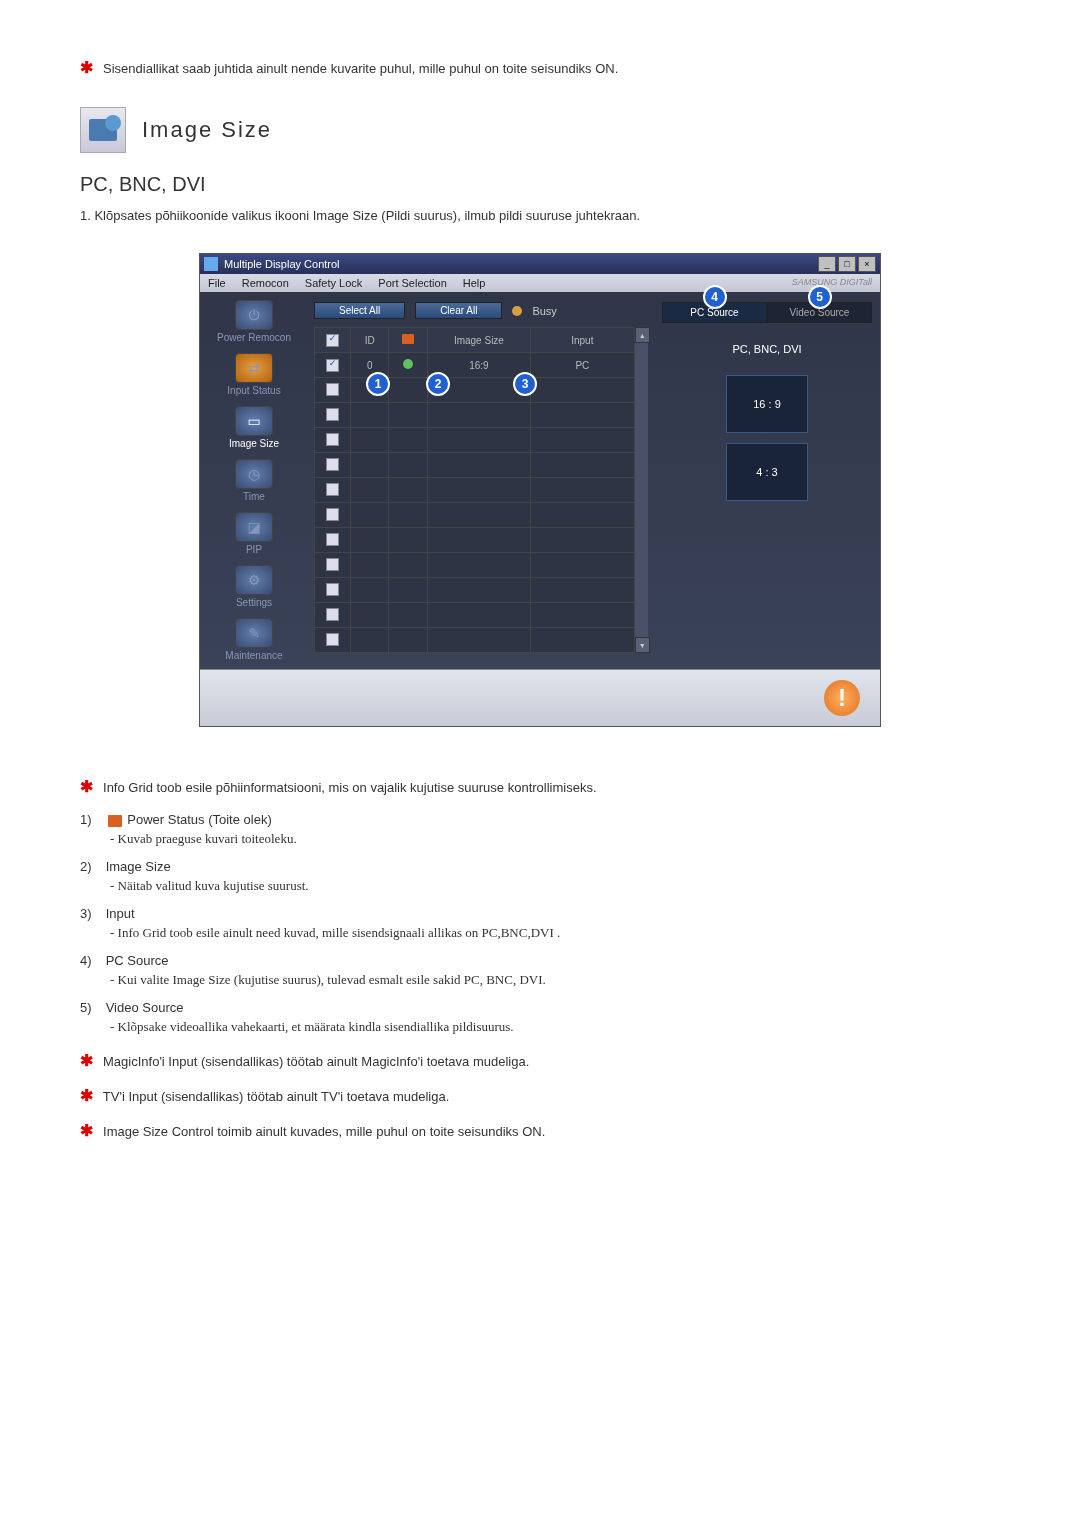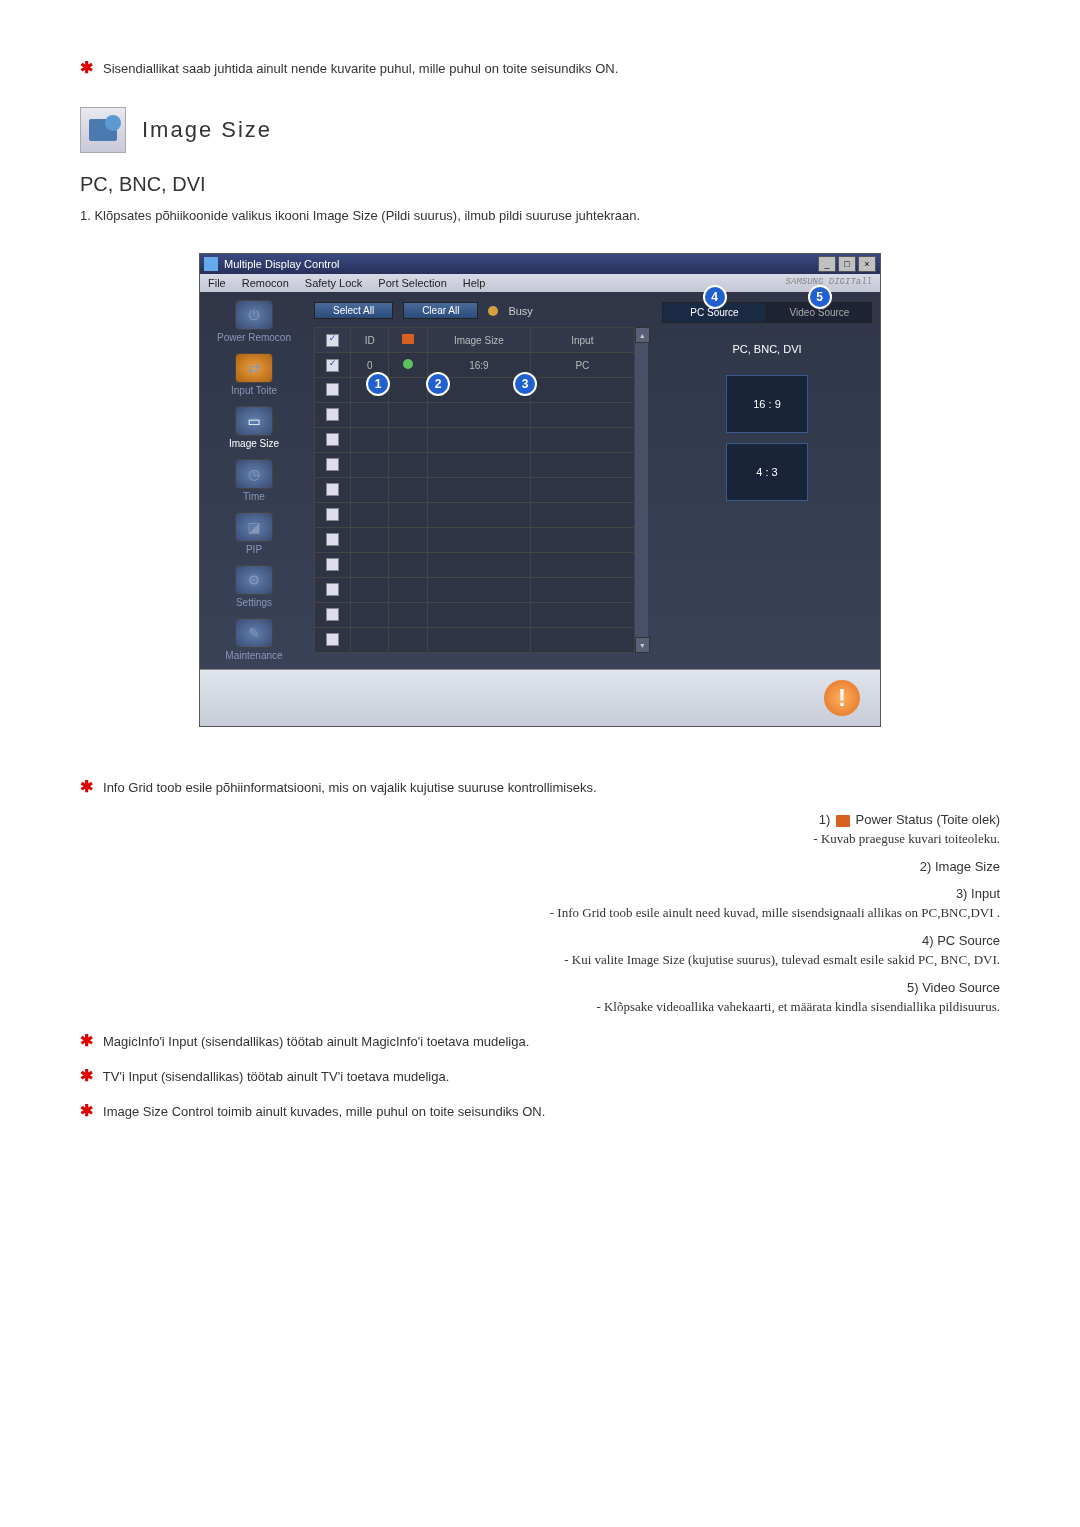--- a/index.html
+++ b/index.html
@@ -111,21 +111,20 @@
     padding: 3px 8px;
     font-size: 11px;
     color: #222;
     justify-content: space-between;
   }
   .menubar-left { display: flex; gap: 16px; }
   .menubar-right {
     font-size: 9px;
     color: #888;
     font-style: italic;
-    font-family: Liberation Mono, monospace;
   }
 
   .app-body {
     display: flex;
     background: linear-gradient(180deg, #303648 0%, #3a4258 100%);
   }
 
   
   .sidebar {
     width: 100px;
@@ -165,21 +164,21 @@
   }
   .toolbar-row {
     display: flex;
     align-items: center;
     gap: 10px;
     margin-bottom: 8px;
   }
   .tool-btn {
     background: linear-gradient(#4a6a9a, #2a4a7a);
     color: #fff;
-    padding: 2px 18px;
+    padding: 2px 24px;
     font-size: 10px;
     border: 1px solid #222;
     cursor: pointer;
   }
   .busy-dot {
     width: 10px;
     height: 10px;
     background: #d6a040;
     border-radius: 50%;
     display: inline-block;
@@ -342,21 +341,21 @@
     background: radial-gradient(#ffb060, #e07020);
     display: flex;
     align-items: center;
     justify-content: center;
     color: #fff;
     font-size: 24px;
     font-weight: bold;
   }
 
   
-  .exp-block { margin: 12px 0; text-align: right; }
+  .exp-block { margin: 12px 0; }
   .exp-num { display: inline-block; width: 22px; }
   .inline-icon {
     display: inline-block;
     width: 14px;
     height: 12px;
     background: #d86020;
     vertical-align: middle;
     margin: 0 2px;
     border-radius: 1px;
   }
@@ -406,21 +405,21 @@
 
   <div class="app-body">
 
     <div class="sidebar">
       <div class="sidebar-item">
         <div class="sidebar-icon">⏻</div>
         <span>Power Remocon</span>
       </div>
       <div class="sidebar-item">
         <div class="sidebar-icon orange">⇄</div>
-        <span>Input Toite</span>
+        <span>Input Status</span>
       </div>
       <div class="sidebar-item active">
         <div class="sidebar-icon">▭</div>
         <span>Image Size</span>
       </div>
       <div class="sidebar-item">
         <div class="sidebar-icon">◷</div>
         <span>Time</span>
       </div>
       <div class="sidebar-item">
@@ -583,20 +582,21 @@
 <div class="exp-block">
   <span class="exp-num">1)</span>
   <span class="inline-icon"></span>
   <span>Power Status (Toite olek)</span>
   <div class="exp-desc">- Kuvab praeguse kuvari toiteoleku.</div>
 </div>
 
 <div class="exp-block">
   <span class="exp-num">2)</span>
   <span>Image Size</span>
+  <div class="exp-desc">- Näitab valitud kuva kujutise suurust.</div>
 </div>
 
 <div class="exp-block">
   <span class="exp-num">3)</span>
   <span>Input</span>
   <div class="exp-desc">- Info Grid toob esile ainult need kuvad, mille sisendsignaali allikas on PC,BNC,DVI .</div>
 </div>
 
 <div class="exp-block">
   <span class="exp-num">4)</span>

